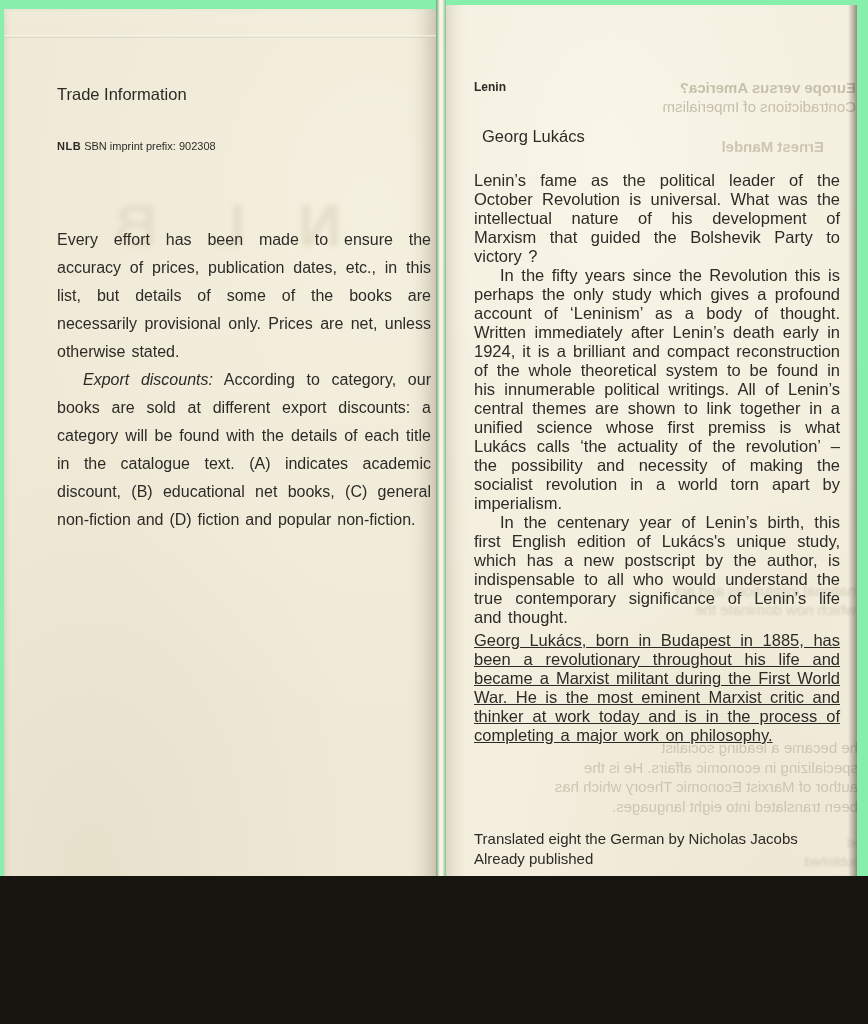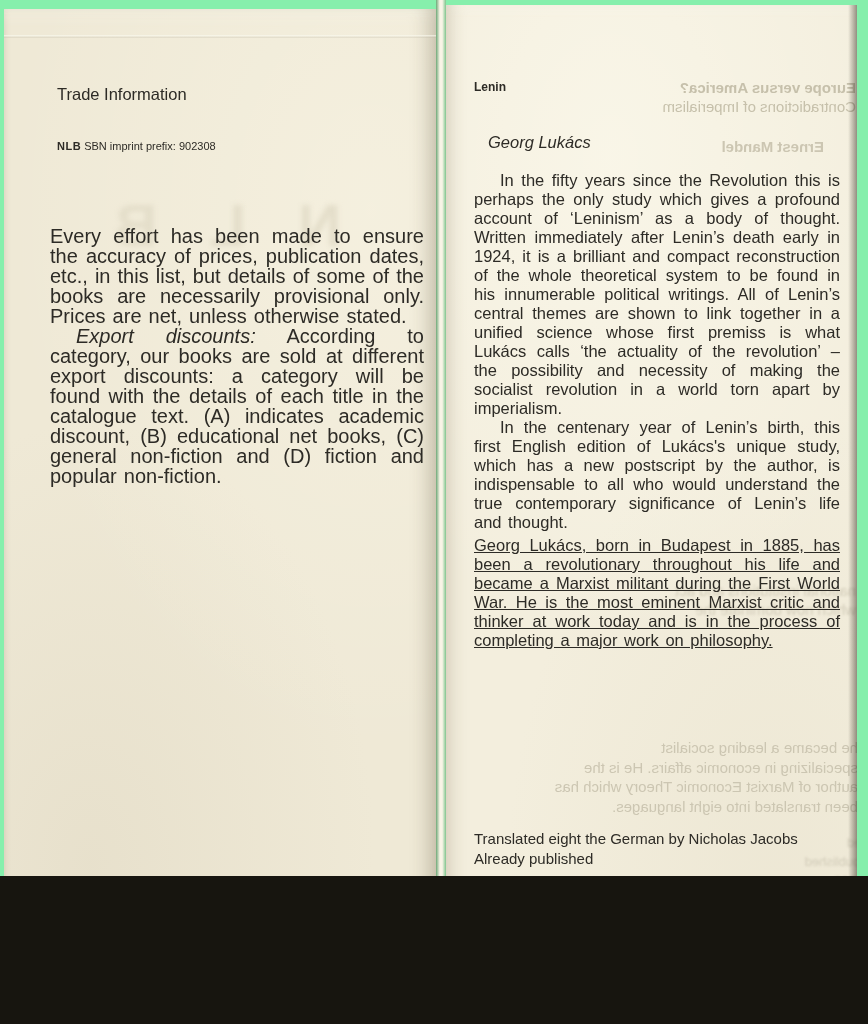--- a/index.html
+++ b/index.html
@@ -48,29 +48,29 @@
   .crease-top {
     position:absolute; left:0; top:26px; width:100%; height:3px;
     background:linear-gradient(to bottom, rgba(255,255,245,0.7), rgba(90,78,52,0.12));
   }
 
   
   .heading { position:absolute; left:53px; top:76px; margin:0;
     font-size:16.5px; font-weight:400; }
   .imprint { position:absolute; left:53px; top:131px; margin:0; font-size:11px; }
   .imprint strong { font-weight:700; letter-spacing:0.5px; }
-  .body-text { position:absolute; left:46px; top:217px; width:374px;
-    font-size:20px; line-height:20px; }
+  .body-text { position:absolute; left:53px; top:217px; width:374px;
+    font-size:16px; line-height:28px; }
   .body-text p { margin:0; text-align:justify; word-spacing:1.5px; }
   .body-text p.indent { text-indent:26px; }
   .body-text em { font-style:italic; }
 
   .rp-title { position:absolute; left:28px; top:75px; margin:0;
     font-size:12px; font-weight:700; }
-  .rp-author { position:absolute; left:28px; top:114px; margin:14px; font-size:16.5px;font-style:italic; }
+  .rp-author { position:absolute; left:28px; top:114px; margin:8px; font-size:16.5px; }
   .rp-main { position:absolute; left:28px; top:166px; width:366px;
     font-size:16.5px; line-height:19px; }
   .rp-main p { margin:0; text-align:justify; word-spacing:2px; }
   .rp-main p.ind { text-indent:26px; }
   .rp-main p.bio { margin-top:4px;text-decoration:underline; }
   .colophon { position:absolute; left:28px; top:824px; width:380px;
     font-size:15px; line-height:20px; }
   .colophon div { white-space:pre-wrap; }
 
   
@@ -136,20 +136,21 @@
     <div class="ghost ghost-colophon">
       <div>Translated</div>
       <div>Already published</div>
       <div>SBN 902308</div>
     </div>
 
     <h1 class="rp-title">Lenin</h1>
     <p class="rp-author">Georg Lukács</p>
 
     <div class="rp-main">
+      <p>Lenin’s fame as the political leader of the October Revolution is universal. What was the intellectual nature of his development of Marxism that guided the Bolshevik Party to victory ?</p>
       <p class="ind">In the fifty years since the Revolution this is perhaps the only study which gives a profound account of ‘Leninism’ as a body of thought. Written immediately after Lenin’s death early in 1924, it is a brilliant and compact reconstruction of the whole theoretical system to be found in his innumerable political writings. All of Lenin’s central themes are shown to link together in a unified science whose first premiss is what Lukács calls ‘the actuality of the revolution’ – the possibility and necessity of making the socialist revolution in a world torn apart by imperialism.</p>
       <p class="ind">In the centenary year of Lenin’s birth, this first English edition of Lukács's unique study, which has a new postscript by the author, is indispensable to all who would understand the true contemporary significance of Lenin’s life and thought.</p>
       <p class="bio">Georg Lukács, born in Budapest in 1885, has been a revolutionary throughout his life and became a Marxist militant during the First World War. He is the most eminent Marxist critic and thinker at work today and is in the process of completing a major work on philosophy.</p>
     </div>
 
     <div class="colophon">
       <div>Translated eight the German by Nicholas Jacobs</div>
       <div>Already published</div>
     </div>
   </section>

